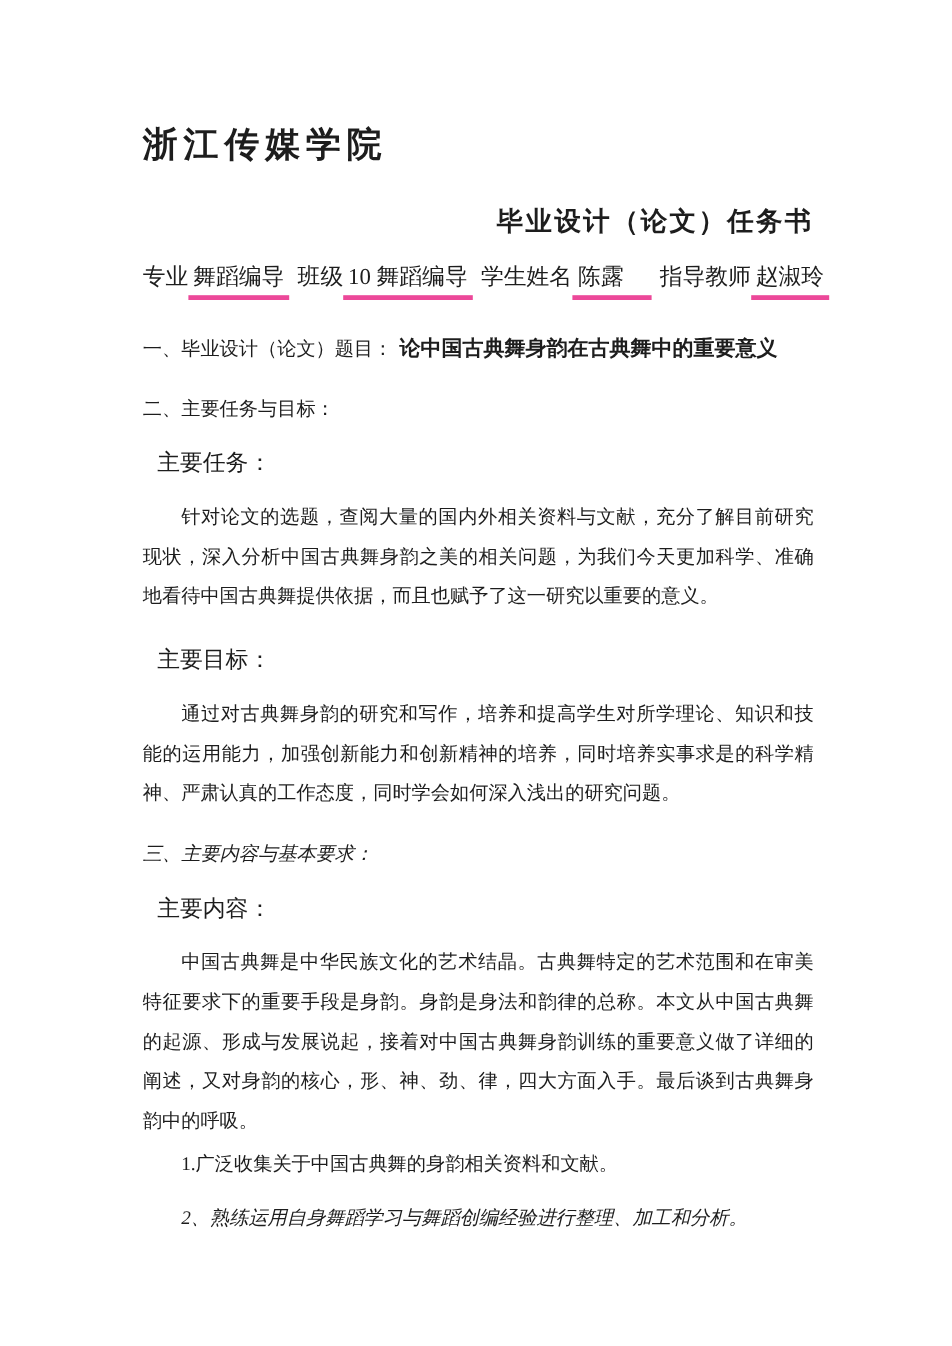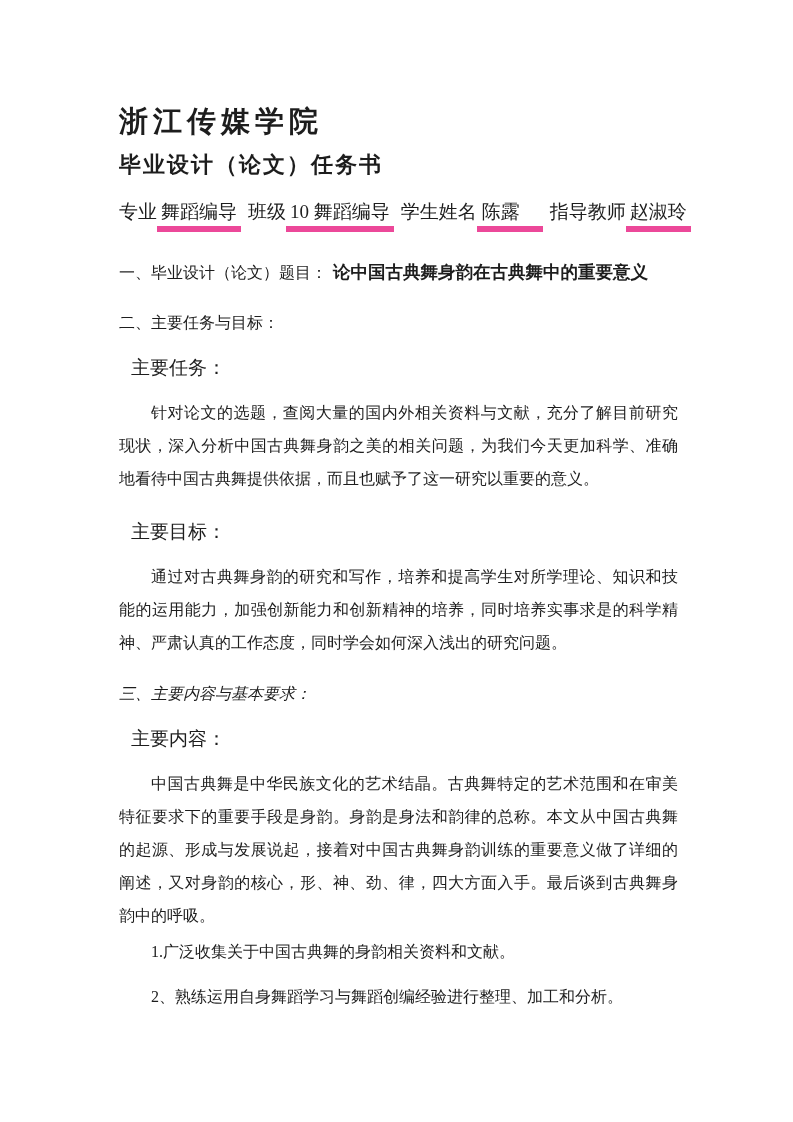--- a/index.html
+++ b/index.html
@@ -22,44 +22,44 @@
   .school-name {
     margin: 0;
     font-size: 29px;
     line-height: 42px;
     font-weight: bold;
     text-align: left;
     letter-spacing: 5px;
     font-family: "Liberation Serif", "DejaVu Serif", serif;
   }
   .doc-title {
-    margin: 8px 0 0 0;
+    margin: 28px 0 0 0;
     font-size: 22px;
     line-height: 30px;
     font-weight: bold;
-    text-align: left;
+    text-align: right;
     letter-spacing: 2px;
     font-family: "Liberation Sans", "DejaVu Sans", sans-serif;
   }
   .info-line {
     margin-top: 18px;
     font-size: 19px;
     line-height: 28px;
     text-align: center;
     white-space: nowrap;
   }
   .info-label {
     margin-left: 7px;
   }
   .info-label:first-child {
     margin-left: 0;
   }
   .blank-value {
     display: inline-block;
-    border-bottom: 6px solid #ec4899;
+    border-bottom: 4px solid #ec4899;
     padding: 0 4px;
     min-width: 40px;
     text-align: center;
   }
   .blank-value.trail-space {
     padding-right: 22px;
   }
   .section-line {
     margin: 24px 0 0 0;
     font-size: 16px;
@@ -93,20 +93,21 @@
     text-indent: 32px;
   }
   .req-item {
     margin: 3px 0 0 0;
     font-size: 16px;
     line-height: 33px;
     text-indent: 32px;
   }
   .req-item + .req-item {
     margin-top: 12px;
+    font-style: italic;
   }
 </style>
 </head>
 <body>
 
 <div class="page">
 
   <h1 class="school-name">浙江传媒学院</h1>
 
   <h2 class="doc-title">毕业设计（论文）任务书</h2>

